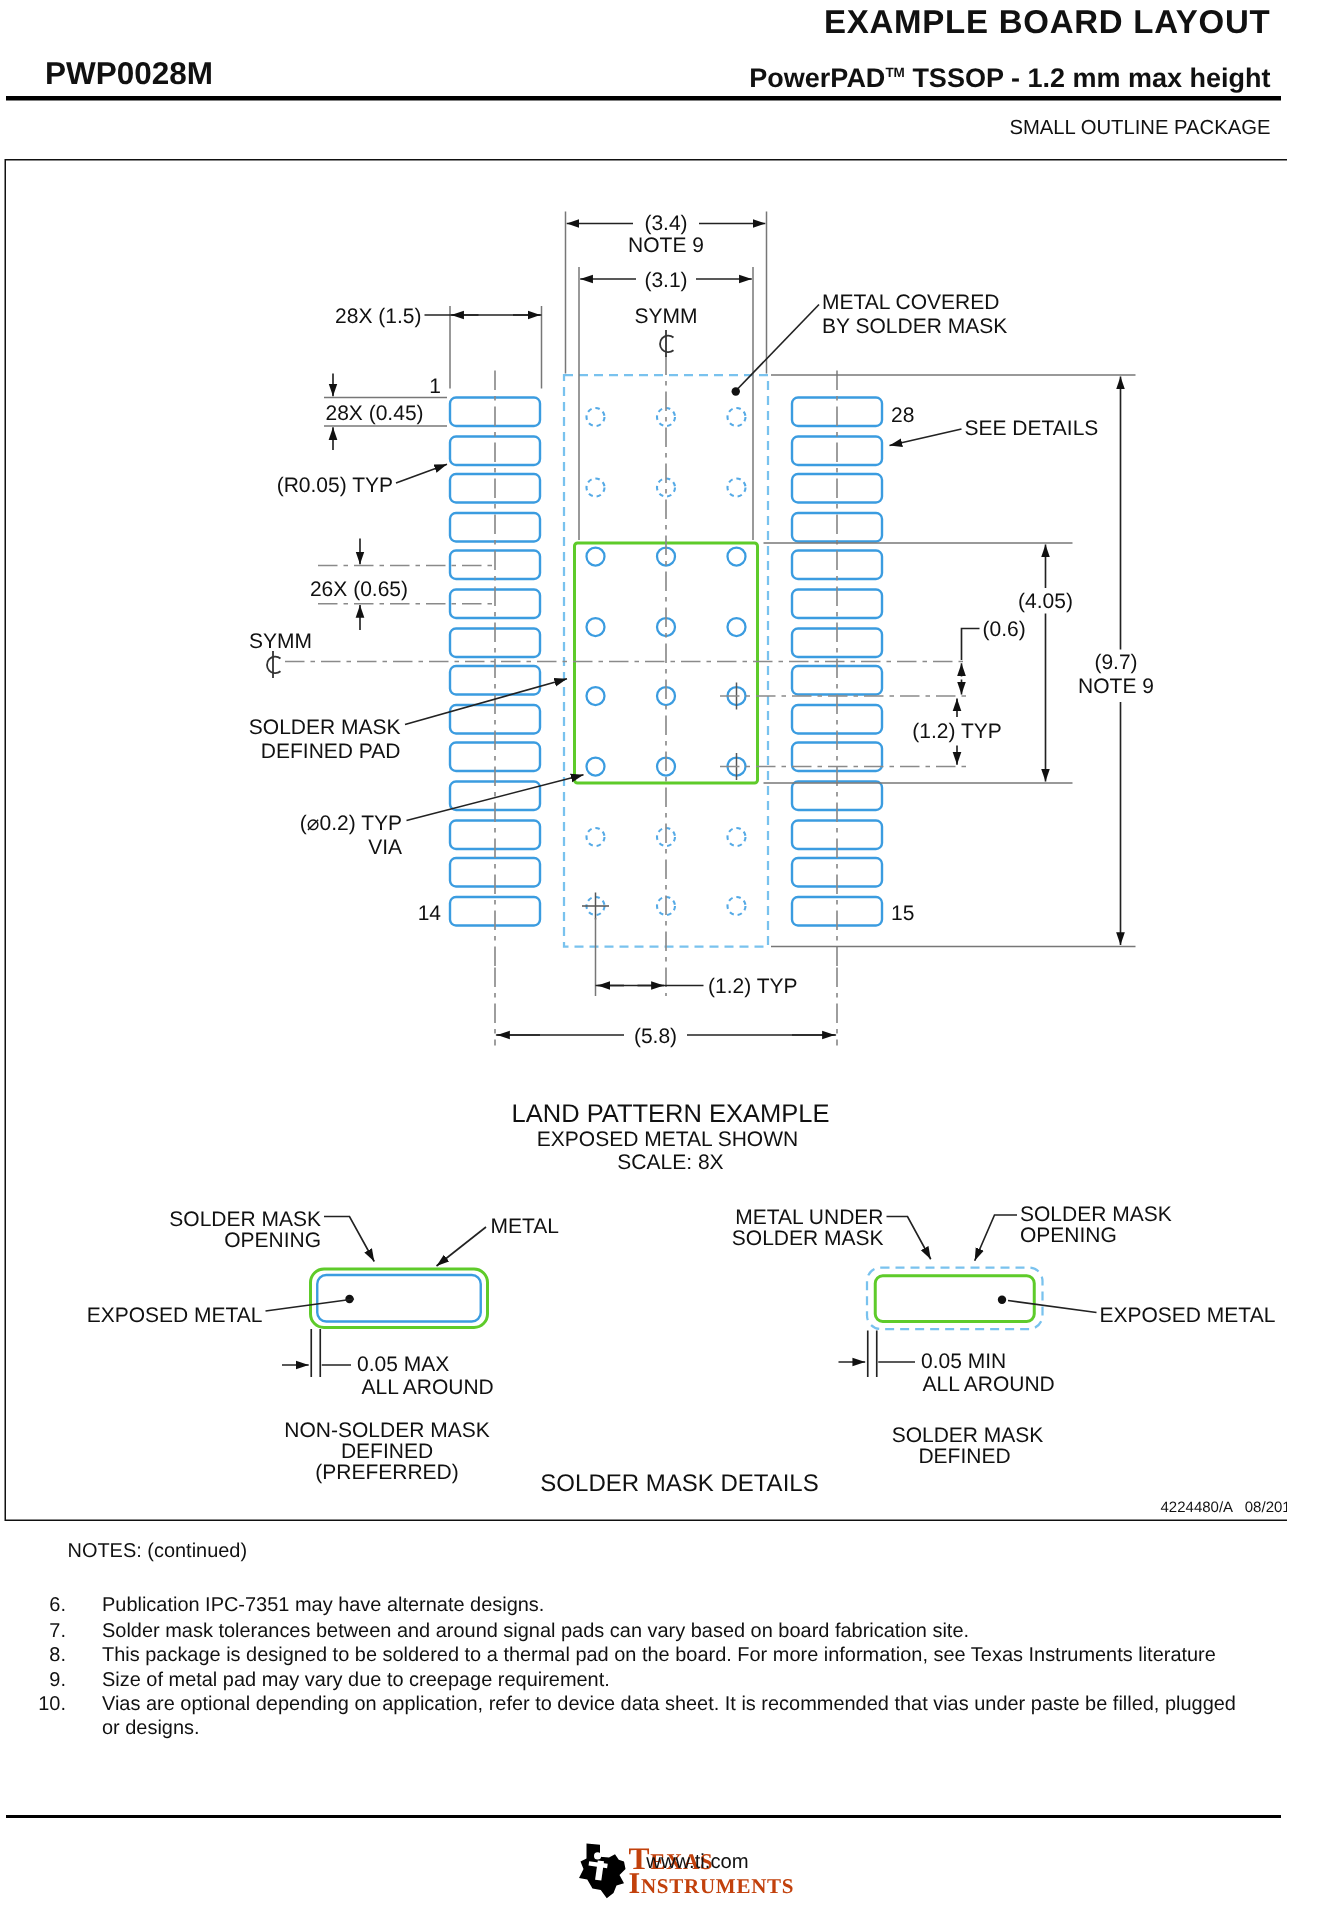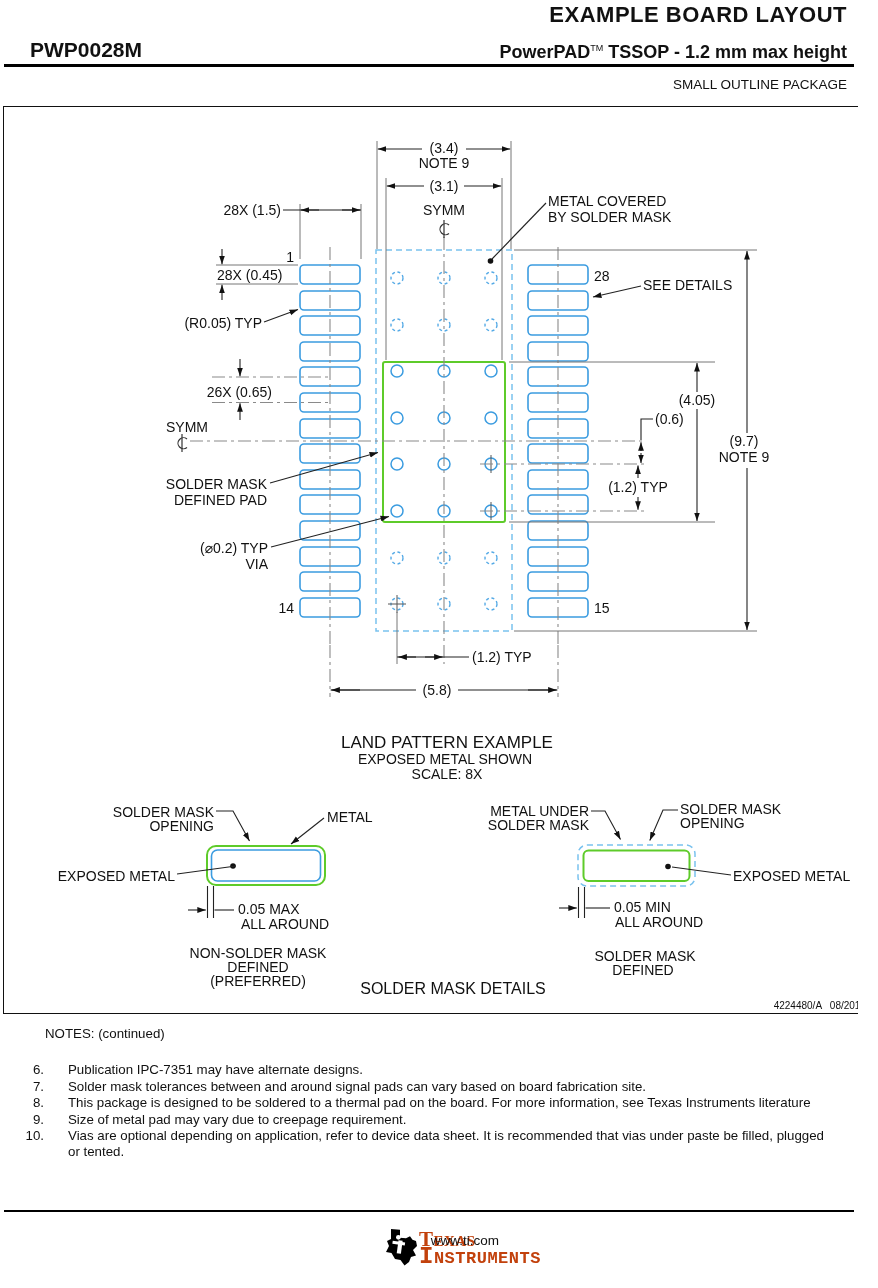--- a/index.html
+++ b/index.html
@@ -1,37 +1,37 @@
 <!DOCTYPE html>
 <html><head>
 <meta charset="utf-8">
 <style>
   html,body{margin:0;padding:0;background:#fff;}
   .page{position:relative;width:858px;height:1288px;background:#fff;
         font-family:"Liberation Sans","DejaVu Sans",sans-serif;color:#111;overflow:hidden;}
   .hdr-title{position:absolute;top:2px;right:11px;font-size:22px;font-weight:bold;letter-spacing:.5px;}
   .hdr-part{position:absolute;top:38px;left:10px;font-size:21px;font-weight:bold;margin-left:20px;}
   .hdr-sub{position:absolute;top:42px;right:11px;font-size:18px;font-weight:bold;white-space:pre;}
-  .hdr-sub sup{font-size:9px;font-weight:normal;vertical-align:super;}
+  .hdr-sub sup{font-size:9px;font-weight:bold;vertical-align:super;}
   .hdr-rule{position:absolute;top:64px;left:4px;right:4px;height:3px;background:#000;}
   .hdr-pkg{position:absolute;top:77px;right:11px;font-size:13.5px;}
   .frame{position:absolute;top:106px;left:3px;width:869px;height:906px;border:1.6px solid #111;}
   .frame svg{position:absolute;top:0;left:0;}
   .plate{position:absolute;right:7px;bottom:2px;font-size:10px;white-space:pre;}
   .notes{position:absolute;top:1026px;left:8px;width:848px;font-size:13.3px;line-height:16.4px;}
   .notes-head{margin-bottom:20px;margin-left:37px;}
   .note-row{display:flex;}
   .note-num{width:36px;text-align:right;flex:0 0 36px;}
   .note-txt{margin-left:24px;white-space:pre-wrap;}
   .ftr-rule{position:absolute;top:1210px;left:4px;right:4px;height:2px;background:#000;}
   .logo{position:absolute;top:1228px;left:383px;}
   .wordmark{position:absolute;top:1231px;left:419px;font-family:"Liberation Serif","DejaVu Serif",serif;
             font-weight:bold;color:#c2410c;}
   .wm1{font-size:21px;font-variant:small-caps;line-height:17px;letter-spacing:.5px;}
-  .wm2{font-size:24px;font-variant:small-caps;line-height:17px;letter-spacing:.5px;font-family:Liberation Mono, monospace;}
+  .wm2{font-size:20px;font-variant:small-caps;line-height:17px;letter-spacing:.5px;}
   .ftr-url{position:absolute;top:1233px;left:395px;width:140px;text-align:center;font-size:13.5px;}
   
   .pad{stroke:#3b9ce0;stroke-width:1.6;fill:#fff;}
   .maskrect{stroke:#79c2ee;stroke-width:1.5;fill:none;stroke-dasharray:6 4;}
   .greenrect{stroke:#5ecb2a;stroke-width:2;fill:none;}
   .via{stroke:#3b9ce0;stroke-width:1.5;fill:#fff;}
   .viad{stroke:#55aae6;stroke-width:1.4;fill:#fff;stroke-dasharray:3 2.6;}
   .cl{stroke:#8a8a8a;stroke-width:1.1;fill:none;stroke-dasharray:13 4 3 4;}
   .ext{stroke:#777;stroke-width:1;fill:none;}
   .dim{stroke:#222;stroke-width:1.1;fill:none;}
@@ -316,21 +316,21 @@
     <div class="note-row">
         <span class="note-num">9.</span>
         <span class="note-txt">Size of metal pad may vary due to creepage requirement.</span>
       </div>
     <div class="note-row">
         <span class="note-num">10.</span>
         <span class="note-txt">Vias are optional depending on application, refer to device data sheet. It is recommended that vias under paste be filled, plugged</span>
       </div>
     <div class="note-row">
         <span class="note-num"></span>
-        <span class="note-txt">or tented.</span>
+        <span class="note-txt">or designs.</span>
       </div>
   </div>
 
   <div class="ftr-rule"></div>
   <div class="logo">
     <svg width="36" height="42" viewBox="0 0 36 40">
       <path d="M8,0 L17,0.8 L17,8.8 L23,9.3 L27,7.2 L29.5,10.8 L33,12 L34,17 L30,21 L33,26.5 L28,28 L26,33 L21.5,36.5 L17.5,31 L12,30 L8.5,24 L3,23 L6,17 L4,12 L8,10 Z" fill="#000"></path>
       <rect x="14.6" y="11.5" width="4.2" height="13" fill="#fff" transform="rotate(8 16.7 18)"></rect>
       <circle cx="15.4" cy="8.3" r="2.4" fill="#fff"></circle>
       <rect x="9.5" y="12.6" width="12.5" height="3" fill="#fff" transform="rotate(8 15.7 14.1)"></rect>

